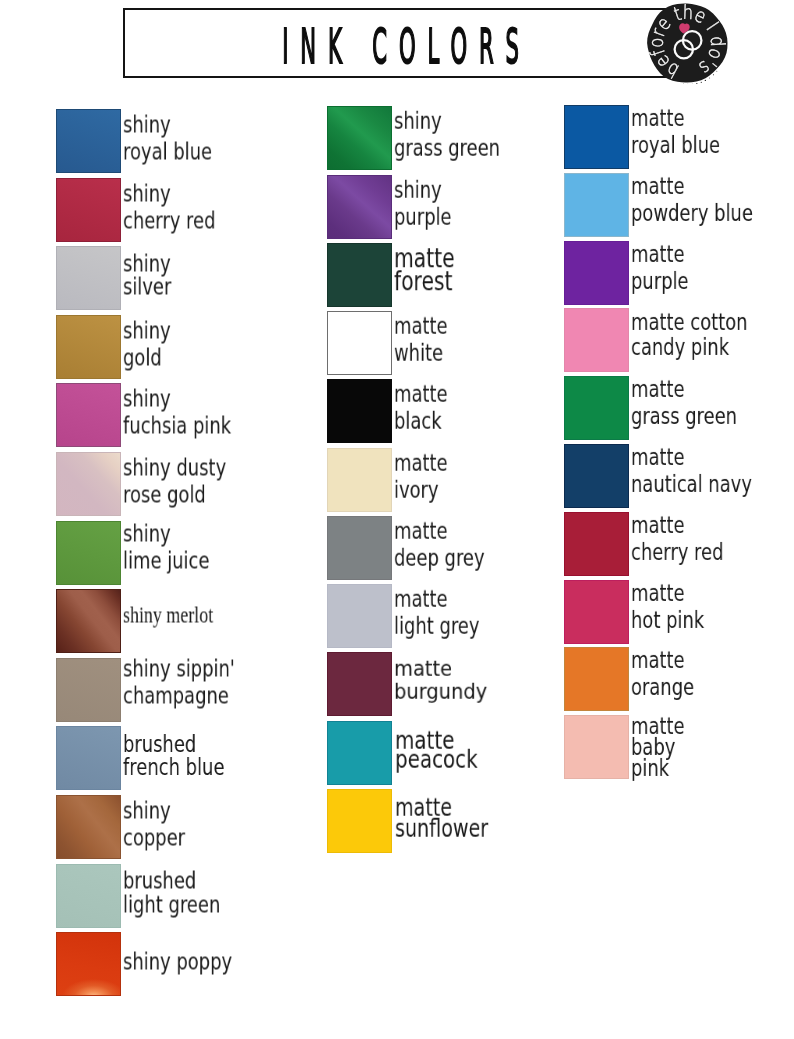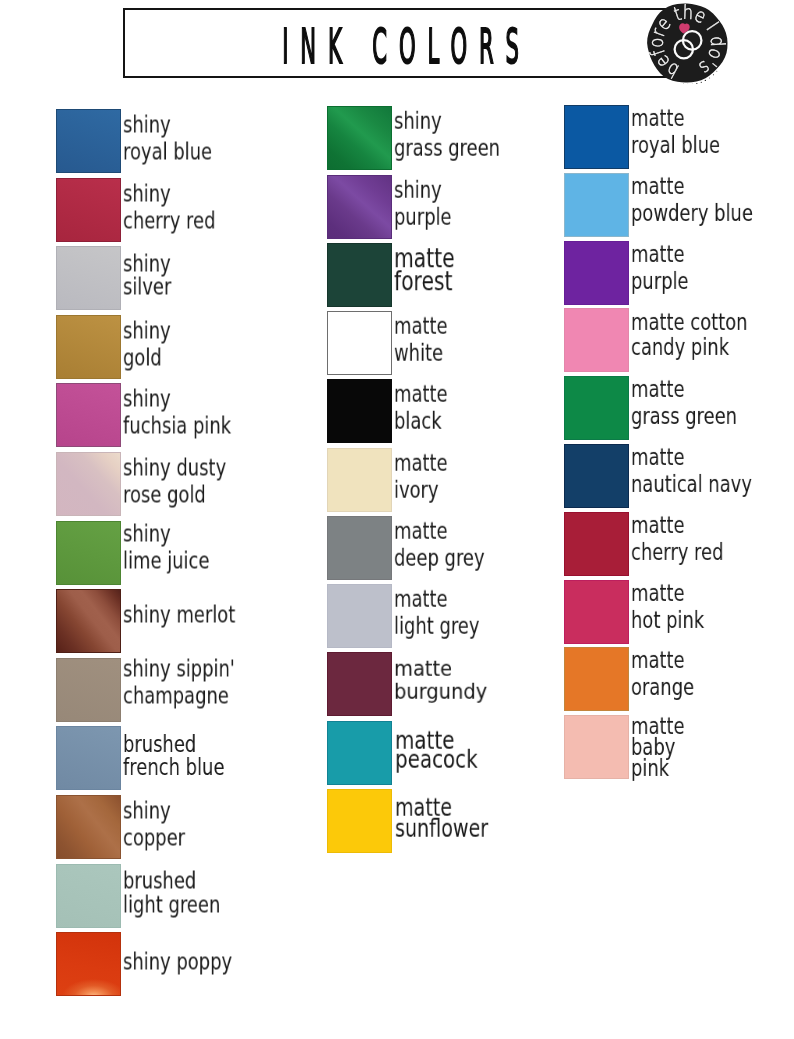--- a/index.html
+++ b/index.html
@@ -97,21 +97,21 @@
     <div class="row" style="top: 452px; height: 64px;">
       <div class="sw" style="height: 64px; background: linear-gradient(228deg, rgb(236, 220, 204) 0%, rgb(230, 208, 196) 16%, rgb(216, 192, 194) 34%, rgb(210, 183, 193) 58%, rgb(211, 182, 192) 100%); box-shadow: rgb(201, 181, 184) 0px 0px 0px 1px inset;"></div>
       <div class="lbl" style="transform: scaleX(0.78) translateY(-2.5px);">shiny dusty
 rose gold</div>
     </div>
     <div class="row" style="top: 520.6px; height: 64px;">
       <div class="sw" style="height: 64px; background: linear-gradient(200deg, rgb(101, 161, 68), rgb(87, 145, 56)); box-shadow: rgb(77, 133, 50) 0px 0px 0px 1px inset;"></div>
       <div class="lbl" style="transform: scaleX(0.78) translateY(-5.5px);">shiny
 lime juice</div>
     </div>
-    <div class="row" style="top: 589.2px; height: 64px;">
+    <div class="row" style="top: 589.2px; height: 64px; font-family: Liberation Serif, serif;">
       <div class="sw" style="height: 64px; background: linear-gradient(232deg, rgb(80, 32, 26) 0%, rgb(107, 48, 36) 10%, rgb(142, 78, 60) 24%, rgb(160, 96, 76) 36%, rgb(158, 94, 74) 46%, rgb(134, 70, 50) 62%, rgb(108, 49, 36) 80%, rgb(85, 31, 23) 100%); box-shadow: rgb(78, 31, 22) 0px 0px 0px 1px inset;"></div>
       <div class="lbl" style="transform: scaleX(0.78) translateY(-6.5px);">shiny merlot</div>
     </div>
     <div class="row" style="top: 657.8px; height: 64px;">
       <div class="sw" style="height: 64px; background: linear-gradient(200deg, rgb(160, 144, 127), rgb(151, 136, 120)); box-shadow: rgb(141, 127, 112) 0px 0px 0px 1px inset;"></div>
       <div class="lbl" style="transform: scaleX(0.78) translateY(-7.5px);">shiny sippin'
 champagne</div>
     </div>
     <div class="row" style="top: 726.4px; height: 64px;">
       <div class="sw" style="height: 64px; background: linear-gradient(200deg, rgb(125, 151, 176), rgb(112, 137, 163)); box-shadow: rgb(107, 133, 160) 0px 0px 0px 1px inset;"></div>

